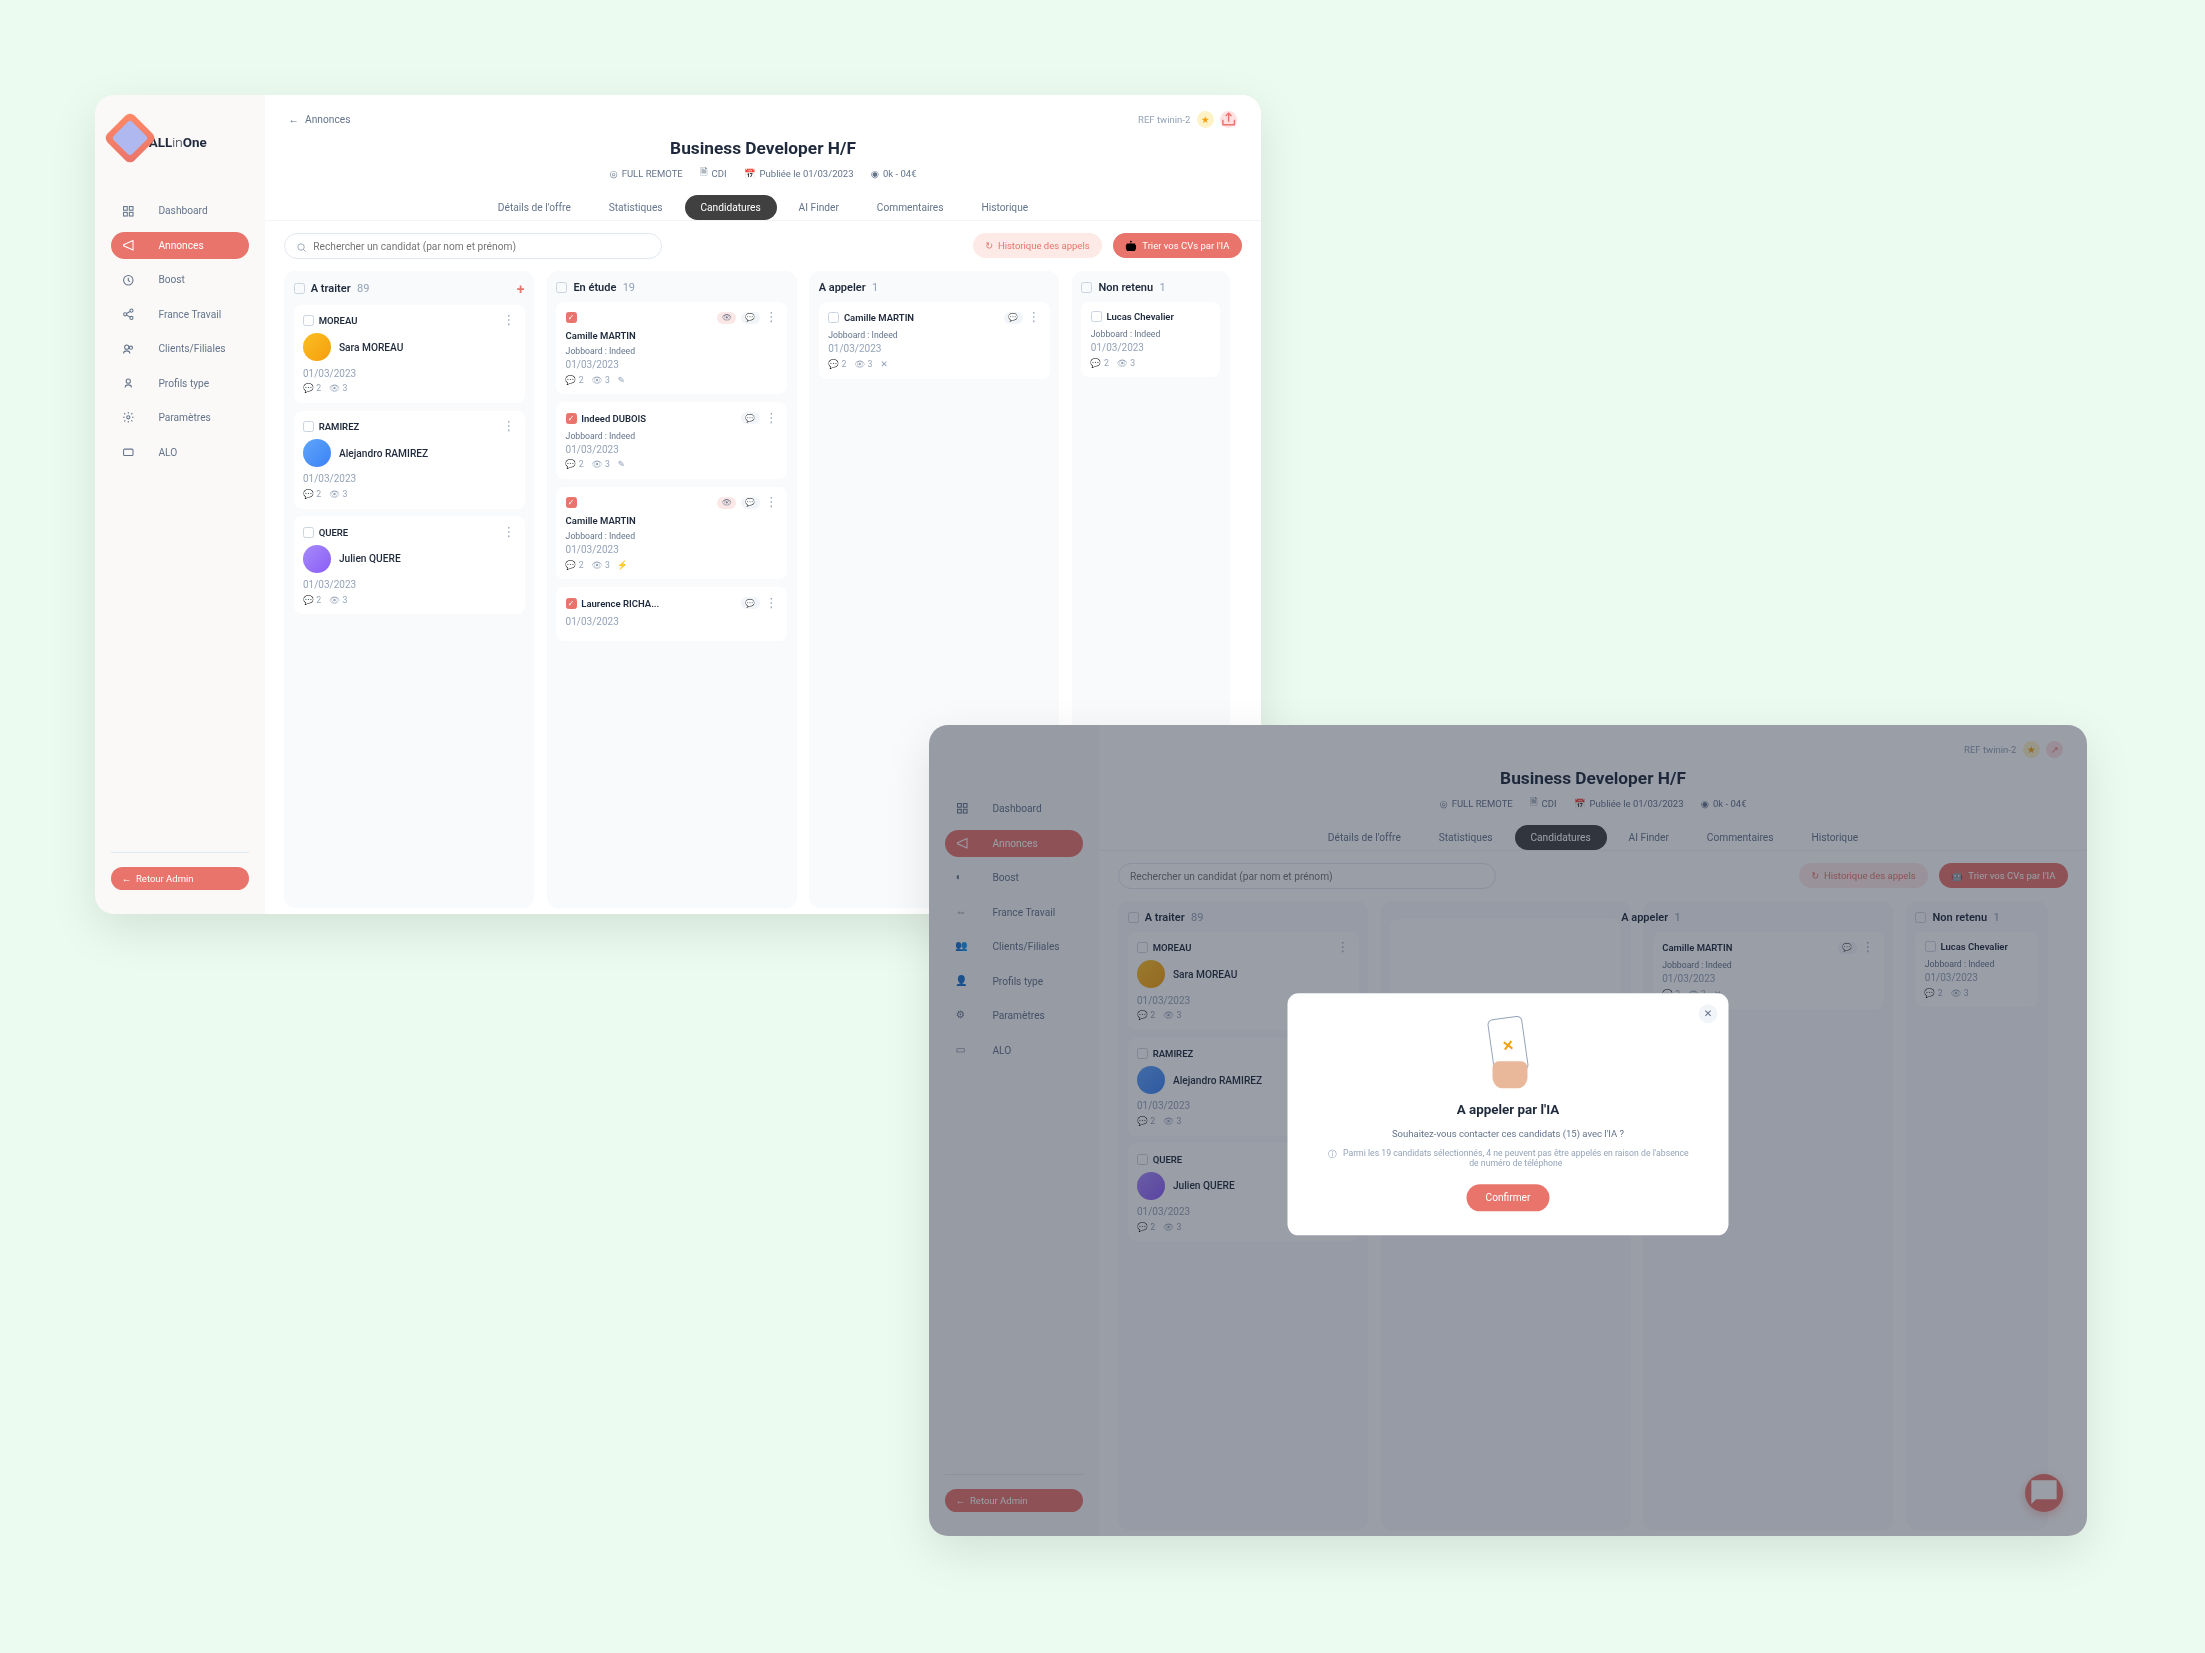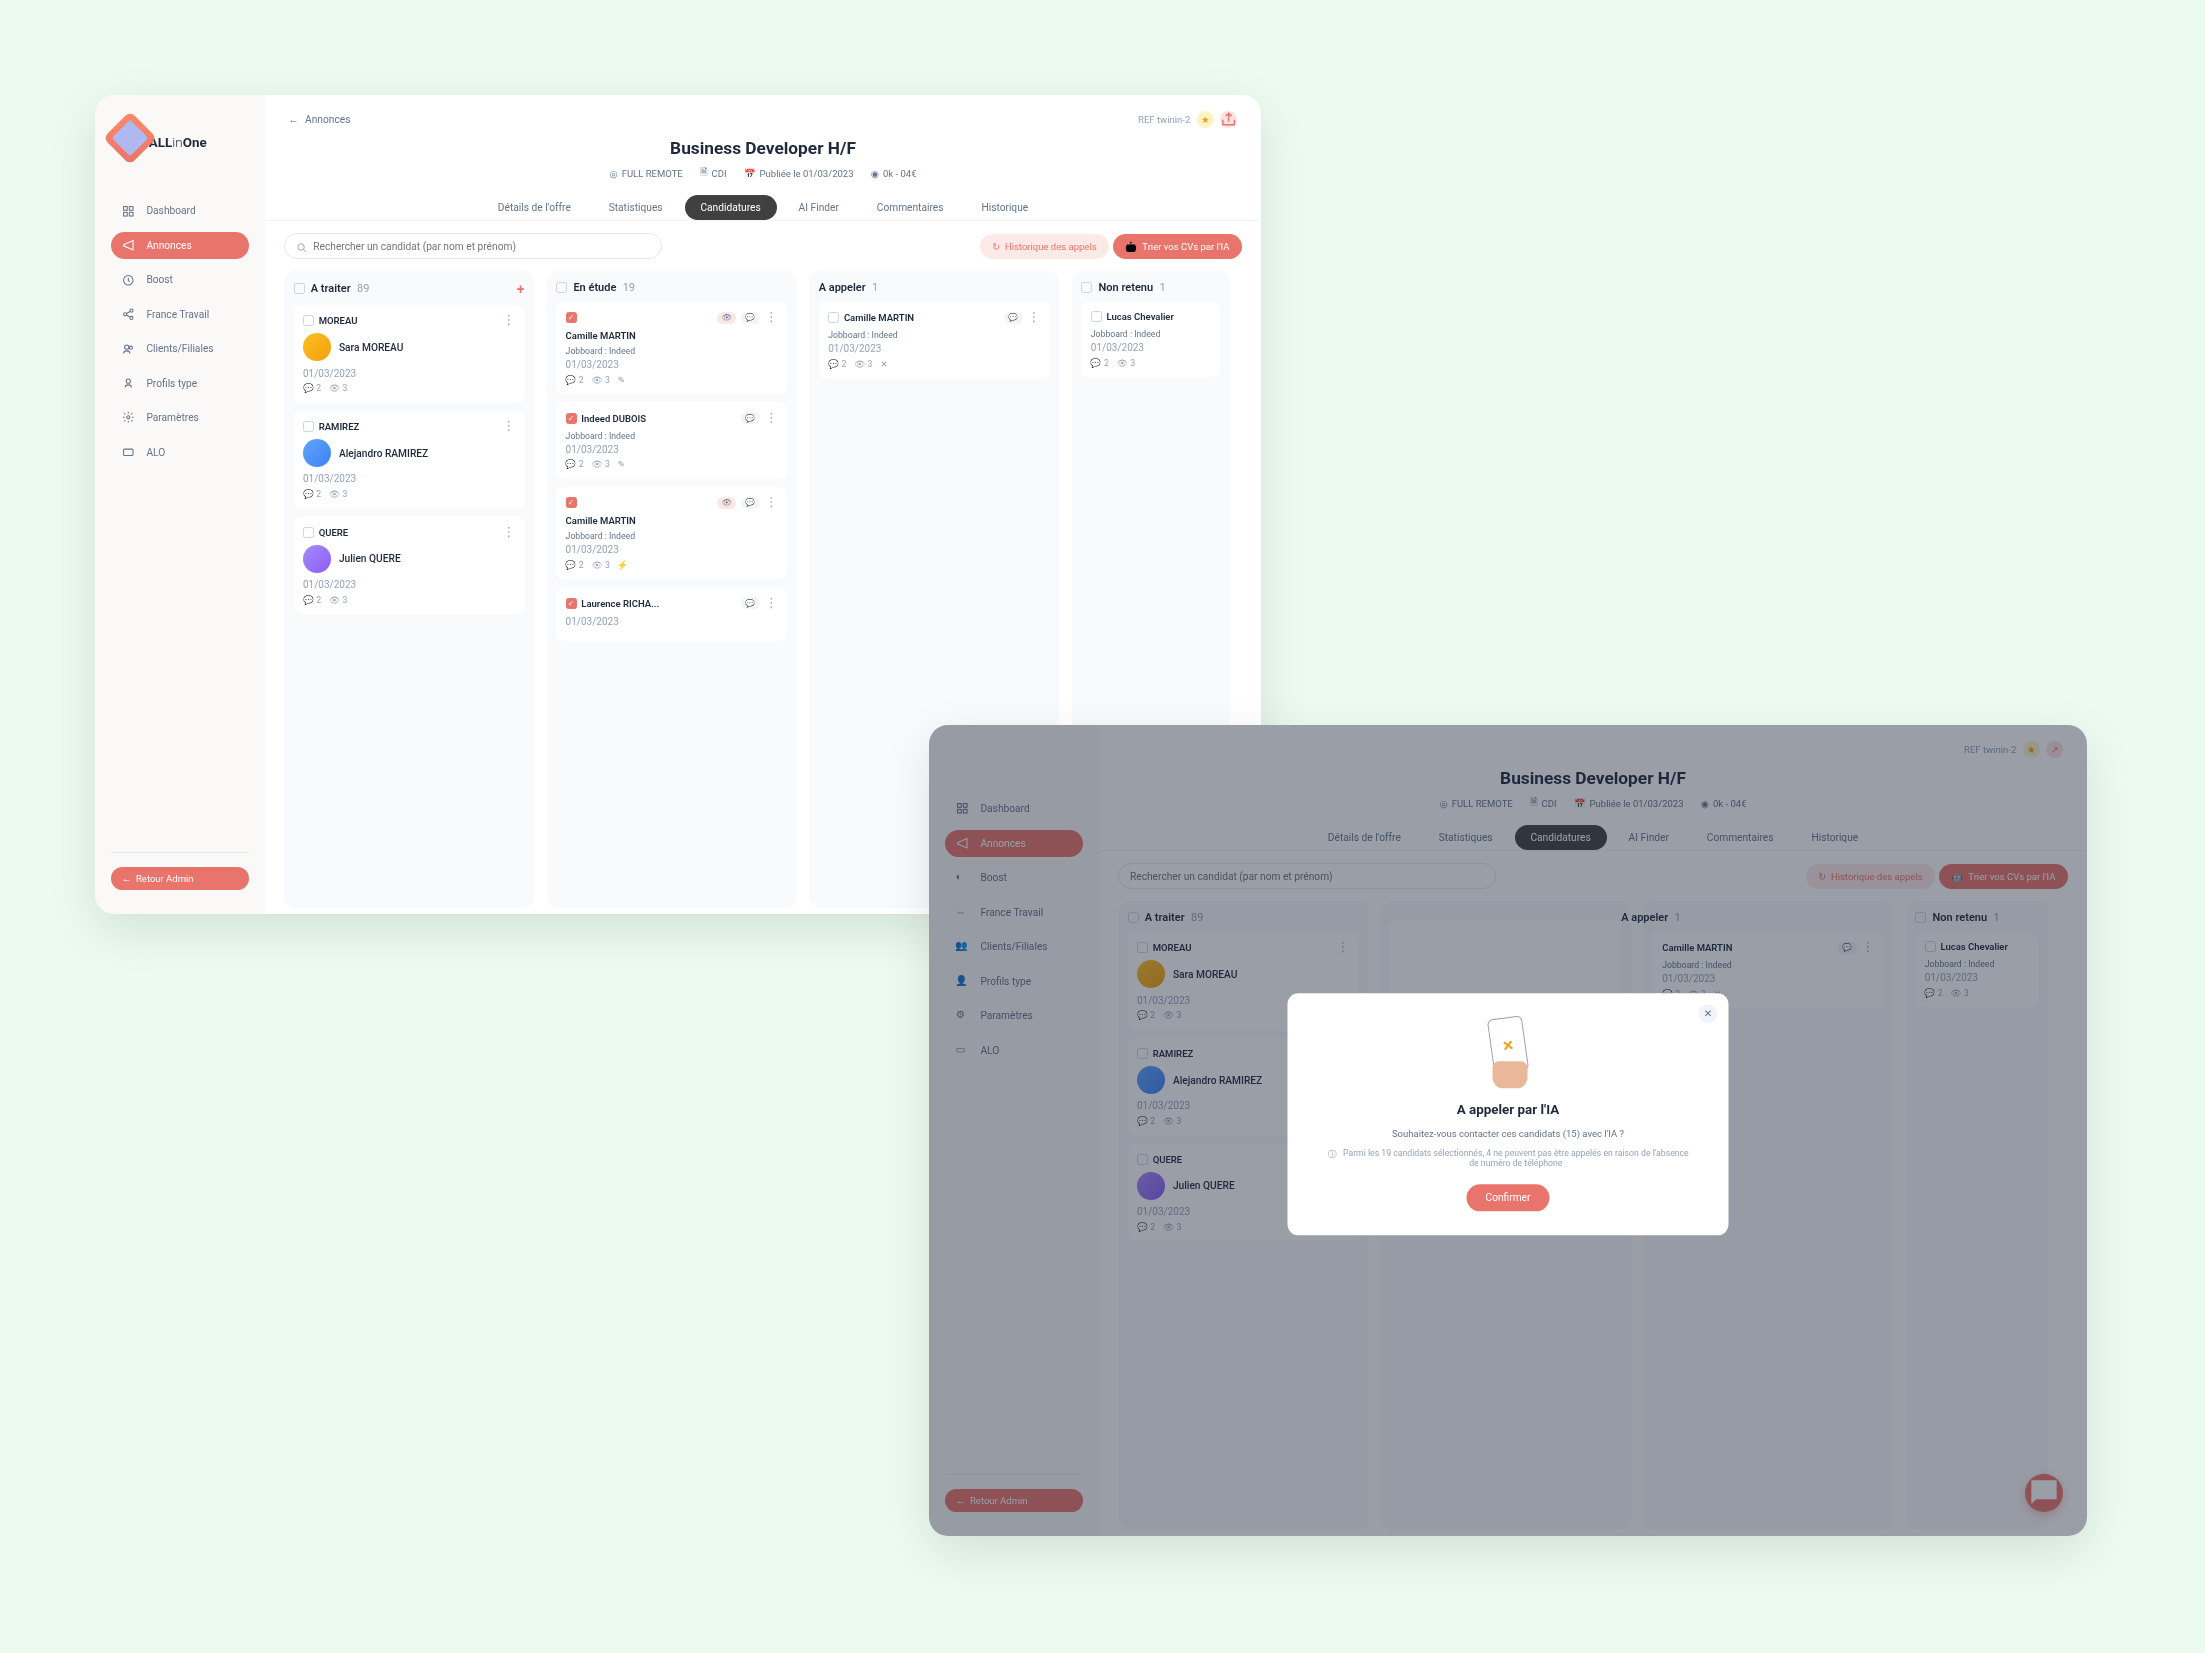--- a/index.html
+++ b/index.html
@@ -6,41 +6,41 @@
 body{background:#ebfbef;width:2205px;height:1654px;position:relative;overflow:hidden}
 .shot{position:absolute;background:#faf9f8;border-radius:19px;box-shadow:0 15.8px 47px rgba(0,0,0,.1)}
 .shot1{left:95px;top:95px;width:1166px;height:819px;display:flex}
 .shot2{left:929px;top:725px;width:1158px;height:811px;display:flex}
 .sidebar{width:170px;padding:23.6px 15.8px;display:flex;flex-direction:column;gap:7.9px}
 .logo{display:flex;flex-direction:row;align-items:center;margin-bottom:23.6px}
 .logo-img{width:38px;height:38px;background:linear-gradient(135deg,#ff8a65,#e9746b);border-radius:6.3px;transform:rotate(45deg);margin-bottom:9.5px;position:relative}
 .logo-img::after{content:'';position:absolute;inset:6.3px;background:#b0b8f0;border-radius:3.2px}
 .logo-txt{font-size:13.4px;font-weight:700;color:#1e293b}
 .logo-txt .thin{font-weight:300}
-.nav-item{display:flex;align-items:center;gap:12px;padding:7px 11px;border-radius:14px;font-size:10.2px;color:#64748b;cursor:pointer}
+.nav-item{display:flex;align-items:center;gap:24px;padding:7px 11px;border-radius:14px;font-size:10.2px;color:#64748b;cursor:pointer}
 .nav-item.active{background:#e9746b;color:#fff}
 .nav-item.active .ico{color:#fff}
 .ico{width:12.6px;height:12.6px;flex-shrink:0}
 .divider{height:0.8px;background:#e2e8f0;margin:6.3px 0;margin-top:auto}
 .btn-admin{background:#e9746b;color:#fff;border:none;padding:6.3px 11px;border-radius:12.6px;font-size:9.5px;display:flex;align-items:center;gap:4.7px;cursor:pointer}
 .main{flex:1;background:#fff;border-radius:0 19px 19px 0;display:flex;flex-direction:column;overflow:hidden}
 .hdr{padding:15.8px 23.6px 0;border-bottom:0.8px solid #f1f5f9}
 .hdr-top{display:flex;justify-content:space-between;align-items:center;margin-bottom:9.5px}
 .back{display:flex;align-items:center;gap:6.3px;color:#64748b;font-size:10.2px;cursor:pointer}
 .ref{display:flex;align-items:center;gap:6.3px;font-size:9.5px;color:#94a3b8}
 .star-btn,.share-btn{width:17.3px;height:17.3px;border-radius:50%;display:flex;align-items:center;justify-content:center;cursor:pointer}
 .star-btn{background:#fef3c7;color:#f59e0b}
 .share-btn{background:#fee2e2;color:#e9746b}
 .title{text-align:center;font-size:17.3px;font-weight:700;color:#1e293b;margin-bottom:7.9px}
 .meta{display:flex;justify-content:center;gap:17.3px;font-size:9.5px;color:#64748b;margin-bottom:14px}
 .meta span{display:flex;align-items:center;gap:3.9px}
 .tabs{display:flex;justify-content:center;gap:6.3px;margin-bottom:-0.8px}
 .tab{padding:7px 15.8px;font-size:10.2px;color:#64748b;cursor:pointer;border-radius:12.6px}
 .tab.active{background:#404040;color:#fff}
-.toolbar{padding:12.6px 19px;display:flex;gap:4px;align-items:center}
+.toolbar{padding:12.6px 19px;display:flex;gap:11px;align-items:flex-start}
 .search{flex:0 0 378px;display:flex;align-items:center;gap:6.3px;background:#fff;border:0.8px solid #e2e8f0;border-radius:15.8px;padding:6.3px 11px}
 .search input{border:none;outline:none;font-size:10.2px;flex:1;color:#1e293b}
 .btn-hist{margin-left:auto;background:#fdeae7;color:#e9746b;border:none;padding:7px 12.6px;border-radius:14px;font-size:9.5px;display:flex;align-items:center;gap:4.7px;cursor:pointer}
 .btn-ai{background:#e9746b;color:#fff;border:none;padding:7px 12.6px;border-radius:14px;font-size:9.5px;display:flex;align-items:center;gap:4.7px;cursor:pointer}
 .btn-ai .ico-robot{filter:brightness(0)}
 .board{display:flex;gap:12.6px;padding:0 19px 6px;flex:1;overflow:hidden}
 .col{background:#f8fafc;border-radius:11px;padding:9.5px;width:250px;display:flex;flex-direction:column;flex-shrink:0}
 .col-hdr{display:flex;align-items:center;gap:6.3px;margin-bottom:7.9px;font-size:11px;font-weight:600;color:#1e293b}
 .col-hdr .count{color:#94a3b8;font-weight:400}
 .col-hdr .plus{margin-left:auto;color:#e9746b;cursor:pointer;font-size:14px}

